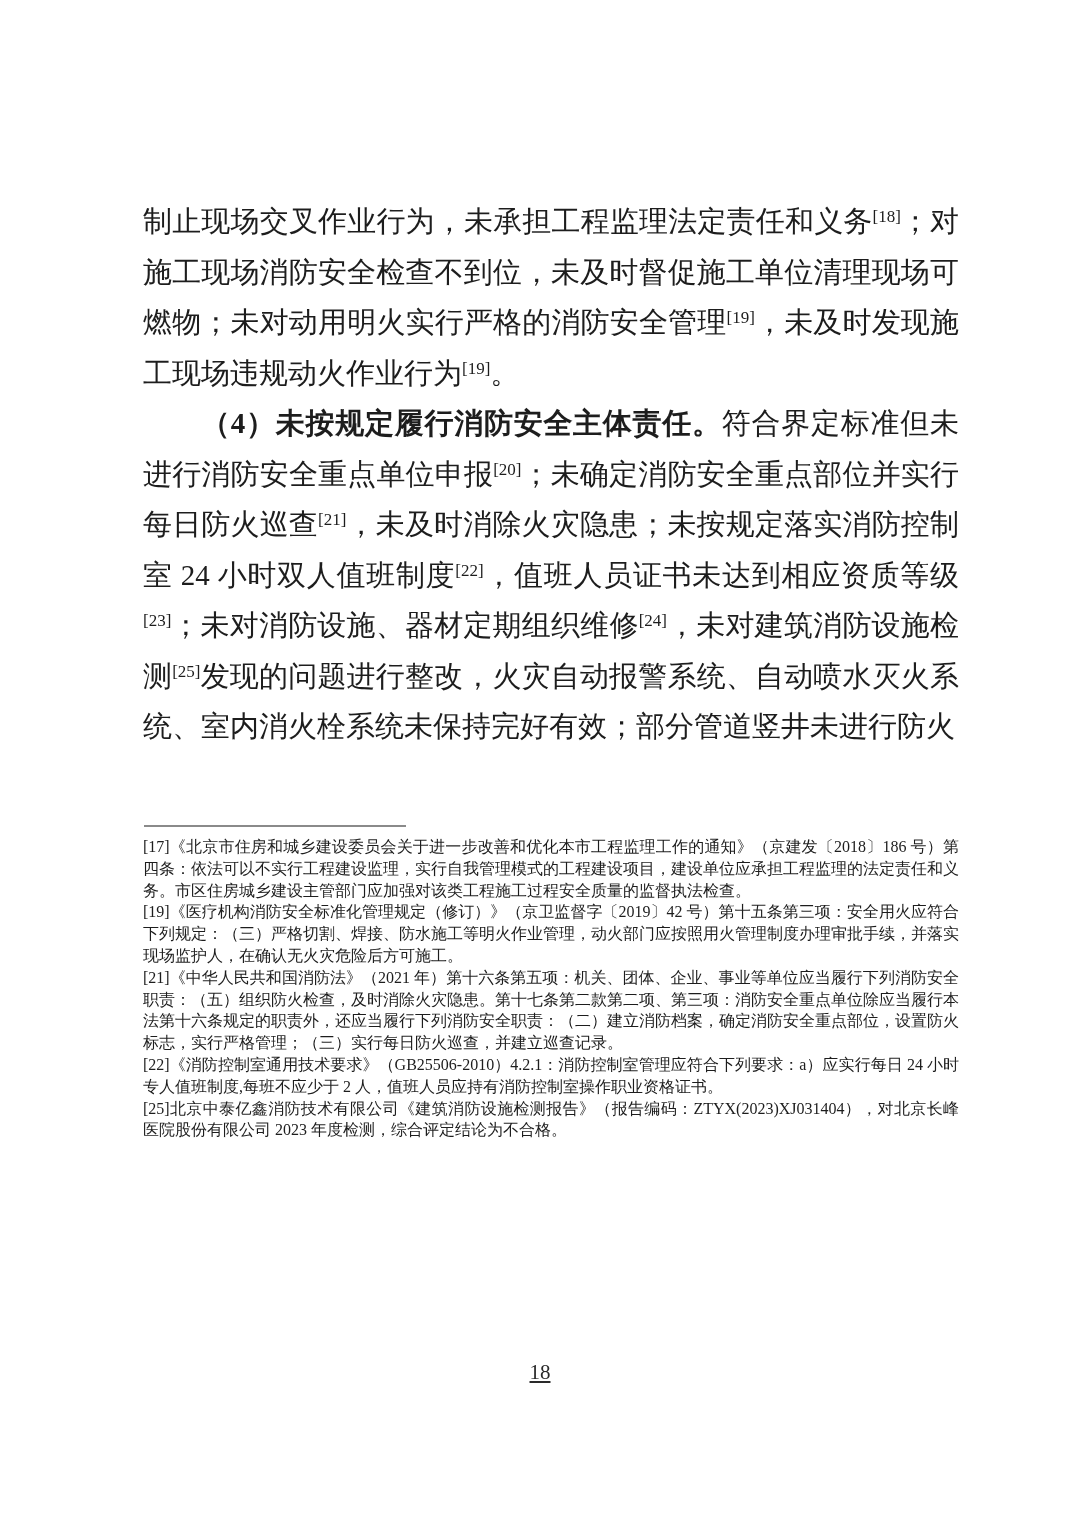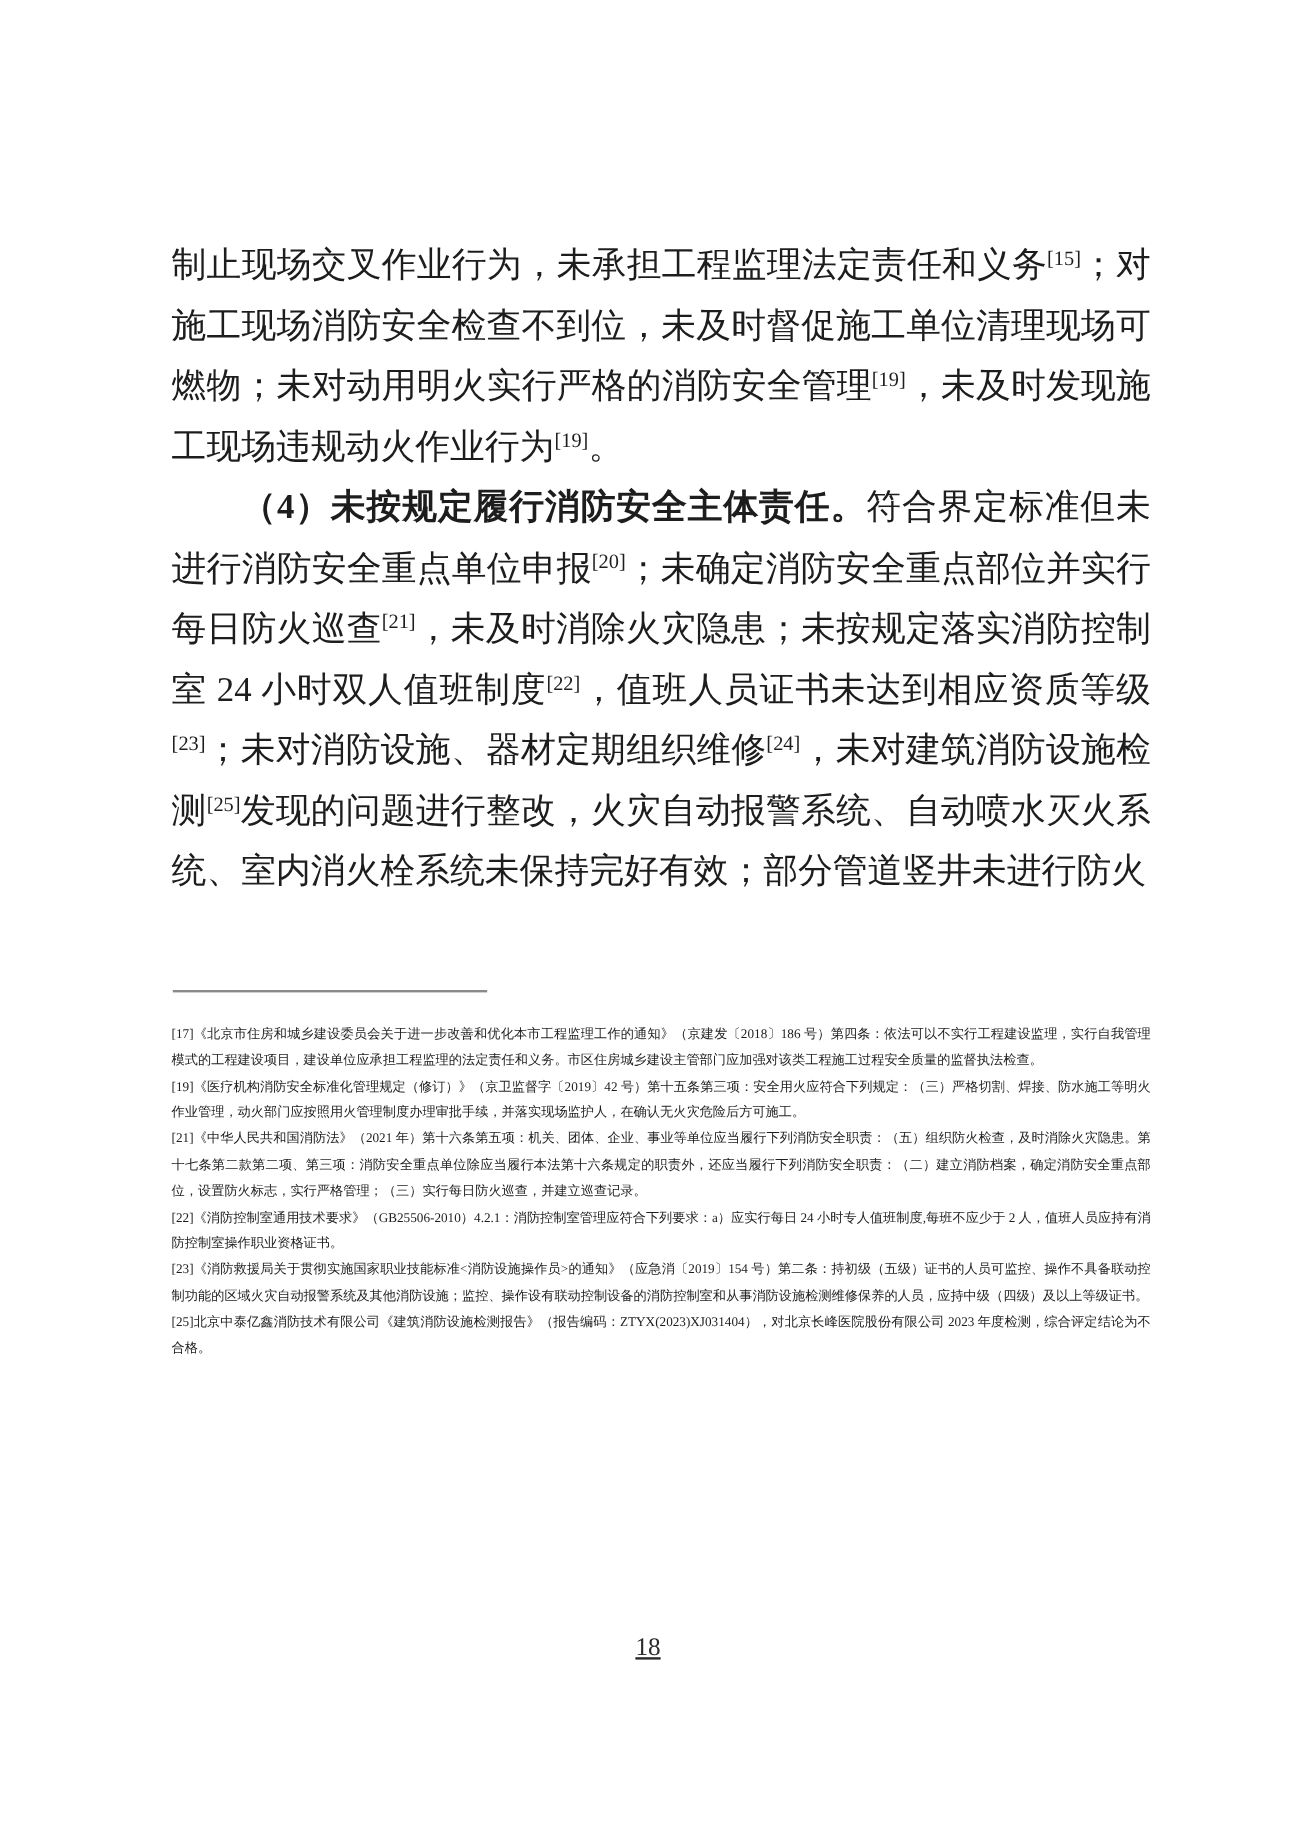--- a/index.html
+++ b/index.html
@@ -41,54 +41,52 @@
     top: 825px;
     width: 262px;
     height: 0;
     border-top: 2px solid #8a8a8a;
   }
   .footnotes {
     position: absolute;
     left: 143px;
     top: 836px;
     width: 816px;
-    font-size: 11px;
+    font-size: 16px;
     line-height: 21.8px;
     text-align: justify;
     text-justify: inter-character;
-    margin-top: 16px;
   }
   .fn { margin: 0; }
   .page-number {
     position: absolute;
     left: 0;
     top: 1360px;
     width: 100%;
     text-align: center;
     font-size: 21px;
     color: #2a2a2a;
     text-decoration: underline;
   }
 </style>
 </head>
 <body>
 
 <div class="page">
 
   <div class="body-text">
-    <p class="para"><span>制止现场交叉作业行为，未承担工程监理法定责任和义务</span><sup>[15]</sup><span>；对施工现场消防安全检查不到位，未及时督促施工单位清理现场可燃物；未对动用明火实行严格的消防安全管理</span><sup>[19]</sup><span>，未及时发现施工现场违规动火作业行为</span><sup>[19]</sup><span>。</span></p>
+    <p class="para"><span>制止现场交叉作业行为，未承担工程监理法定责任和义务</span><sup>[18]</sup><span>；对施工现场消防安全检查不到位，未及时督促施工单位清理现场可燃物；未对动用明火实行严格的消防安全管理</span><sup>[19]</sup><span>，未及时发现施工现场违规动火作业行为</span><sup>[19]</sup><span>。</span></p>
     <p class="para indent"><span class="bold">（4）未按规定履行消防安全主体责任。</span><span>符合界定标准但未进行消防安全重点单位申报</span><sup>[20]</sup><span>；未确定消防安全重点部位并实行每日防火巡查</span><sup>[21]</sup><span>，未及时消除火灾隐患；未按规定落实消防控制室 24 小时双人值班制度</span><sup>[22]</sup><span>，值班人员证书未达到相应资质等级</span><sup>[23]</sup><span>；未对消防设施、器材定期组织维修</span><sup>[24]</sup><span>，未对建筑消防设施检测</span><sup>[25]</sup><span>发现的问题进行整改，火灾自动报警系统、自动喷水灭火系统、室内消火栓系统未保持完好有效；部分管道竖井未进行防火</span></p>
   </div>
 
   <div class="fn-sep"></div>
 
   <div class="footnotes">
     <p class="fn">[17]《北京市住房和城乡建设委员会关于进一步改善和优化本市工程监理工作的通知》（京建发〔2018〕186 号）第四条：依法可以不实行工程建设监理，实行自我管理模式的工程建设项目，建设单位应承担工程监理的法定责任和义务。市区住房城乡建设主管部门应加强对该类工程施工过程安全质量的监督执法检查。</p>
     <p class="fn">[19]《医疗机构消防安全标准化管理规定（修订）》（京卫监督字〔2019〕42 号）第十五条第三项：安全用火应符合下列规定：（三）严格切割、焊接、防水施工等明火作业管理，动火部门应按照用火管理制度办理审批手续，并落实现场监护人，在确认无火灾危险后方可施工。</p>
     <p class="fn">[21]《中华人民共和国消防法》（2021 年）第十六条第五项：机关、团体、企业、事业等单位应当履行下列消防安全职责：（五）组织防火检查，及时消除火灾隐患。第十七条第二款第二项、第三项：消防安全重点单位除应当履行本法第十六条规定的职责外，还应当履行下列消防安全职责：（二）建立消防档案，确定消防安全重点部位，设置防火标志，实行严格管理；（三）实行每日防火巡查，并建立巡查记录。</p>
     <p class="fn">[22]《消防控制室通用技术要求》（GB25506-2010）4.2.1：消防控制室管理应符合下列要求：a）应实行每日 24 小时专人值班制度,每班不应少于 2 人，值班人员应持有消防控制室操作职业资格证书。</p>
-    <p class="fn">[23]《消防救援局关于贯彻实施国家职业技能标准&lt;消防设施操作员&gt;的通知》（应急消〔2019〕154 号）第二条：持初级（五级）证书的人员可监控、操作不具备联动控制功能的区域火灾自动报警系统及其他消防设施；监控、操作设有联动控制设备的消防控制室和从事消防设施检测维修保养的人员，应持中级（四级）及以上等级证书。</p>
     <p class="fn">[25]北京中泰亿鑫消防技术有限公司《建筑消防设施检测报告》（报告编码：ZTYX(2023)XJ031404），对北京长峰医院股份有限公司 2023 年度检测，综合评定结论为不合格。</p>
   </div>
 
   <div class="page-number">18</div>
 
 </div>
 
 </body></html>

